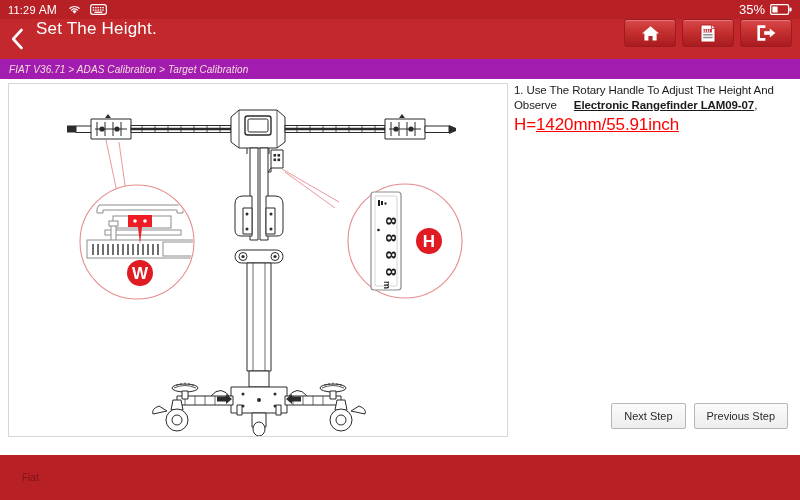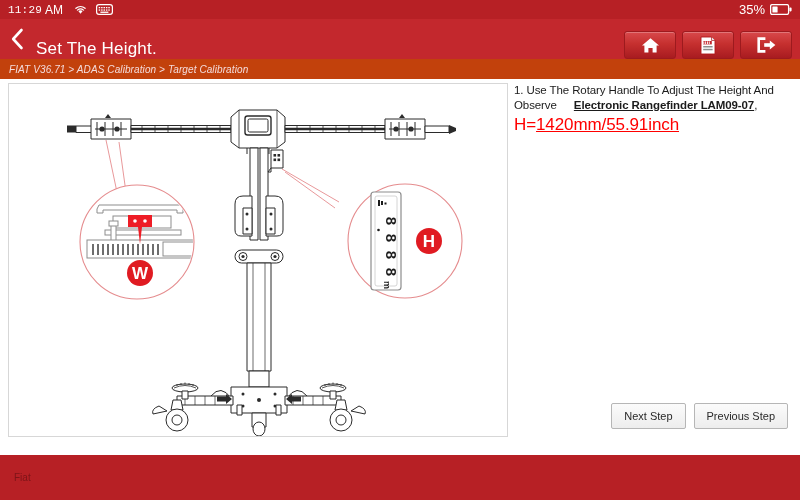--- a/index.html
+++ b/index.html
@@ -17,36 +17,36 @@
 
   
   .statusbar {
     position: absolute; left: 0; top: 0;
     width: 800px; height: 19px;
     background: #b72025;
     display: flex; align-items: center;
     padding: 0 8px;
   }
   .sb-time {
-    color: #ffffff; font-size: 11px; letter-spacing: .2px; font-family: Liberation Mono, monospace;
+    color: #ffffff; font-size: 11px; letter-spacing: .2px;
   }
   .sb-ampm { color:#ffffff; font-size: 12px; margin-left: 3px; }
   .sb-icons { display: flex; align-items: center; gap: 9px; margin-left: 11px; }
   .sb-spacer { flex: 1; }
   .sb-batt-pct { color:#ffffff; font-size: 13px; margin-right: 5px; }
   .icon-wifi { display:block; }
   .icon-kbd { display:block; }
   .icon-batt { display:block; }
 
   
   .titlebar {
     position: absolute; left: 0; top: 19px;
     width: 800px; height: 40px;
     background: #c3282d;
-    display: flex; align-items: flex-end;
+    display: flex; align-items: flex-start;
   }
   .back-btn {
     width: 34px; height: 40px;
     display: flex; align-items: center; justify-content: center;
     cursor: pointer;
   }
   .page-title {
     color: #ffffff; font-size: 17px; font-weight: 400;
     letter-spacing: .2px; margin-left: 2px;
   }
@@ -59,21 +59,21 @@
     border: 1px solid #9d1a1e;
     display: flex; align-items: center; justify-content: center;
     cursor: pointer;
     box-shadow: inset 0 1px 0 rgba(255,255,255,.25);
   }
 
   
   .breadcrumb {
     position: absolute; left: 0; top: 59px;
     width: 800px; height: 20px;
-    background: #c2410c;
+    background: #a21caf;
     display: flex; align-items: center;
     padding-left: 9px;
   }
   .breadcrumb span {
     color: #f4dcdc; font-size: 10px; font-style: italic;
     letter-spacing: .1px;
   }
 
   
   .body-area {
@@ -129,21 +129,21 @@
     cursor: pointer;
     font-family: "Liberation Sans", sans-serif;
   }
 
   
   .footer {
     position: absolute; left: 0; top: 455px;
     width: 800px; height: 45px;
     background: #b72025;
     display: flex; align-items: center;
-    padding-left: 14px;
+    padding-left: 22px;
   }
   .footer-label {
     color: #7e1418; font-size: 10px;
   }
 </style>
 </head>
 <body>
 
 <div id="app">
 

